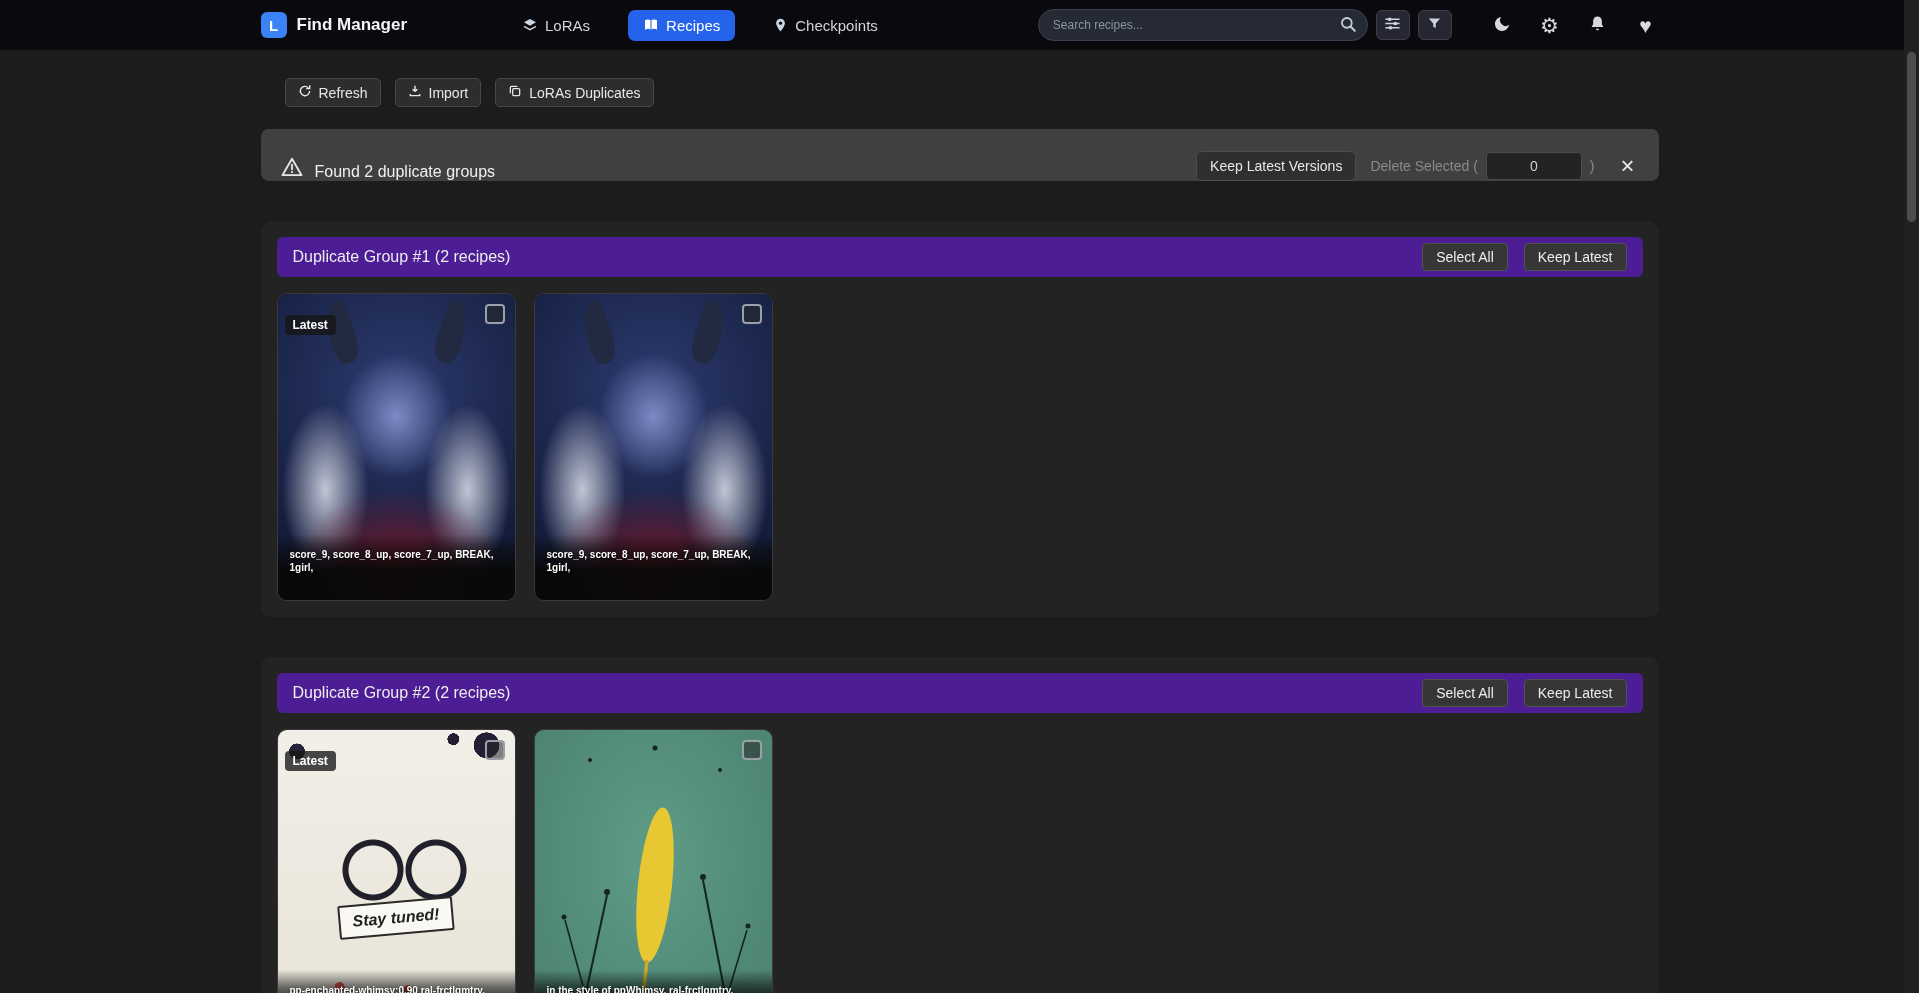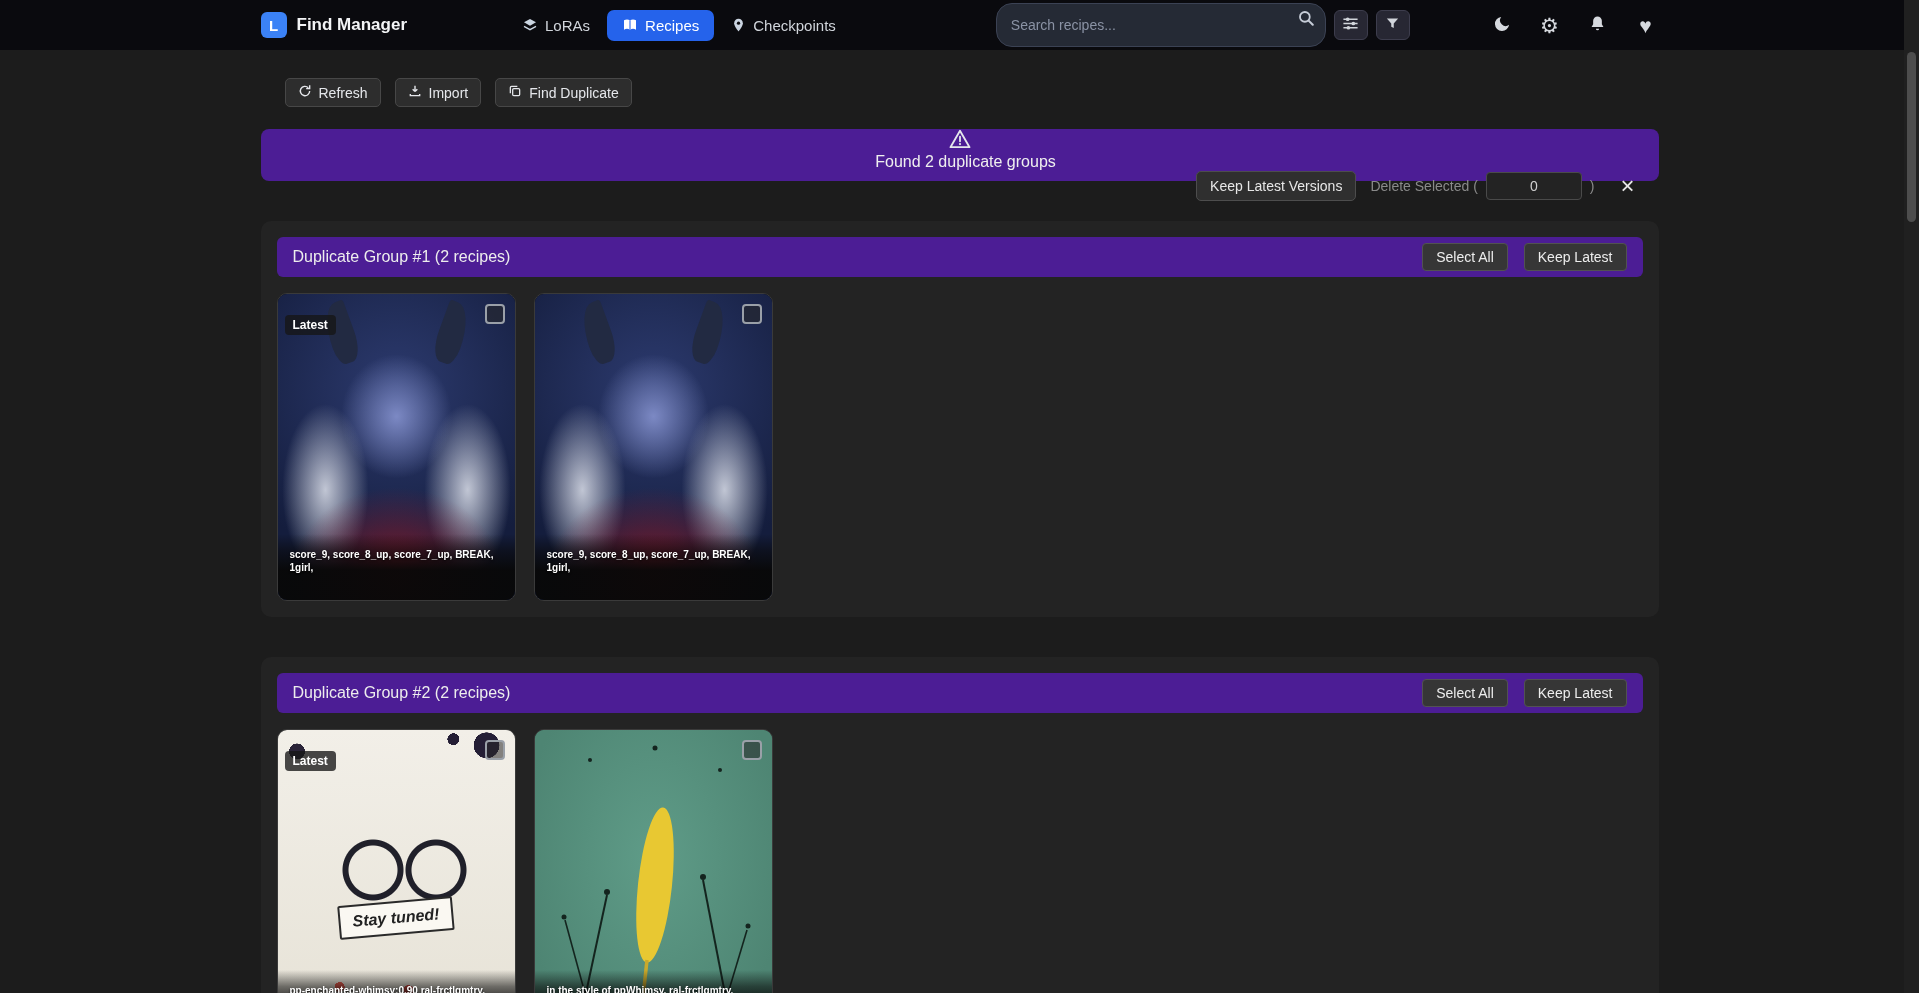--- a/index.html
+++ b/index.html
@@ -10,46 +10,46 @@
     font-family:"Liberation Sans", sans-serif;
   }
 
   
   .navbar { height:50px; background:#0a0a0e; display:flex; align-items:center; }
   .nav-inner { width:1398px; margin:0 auto; display:flex; align-items:center; height:100%; }
   .logo { display:flex; align-items:center; gap:10px; }
   .logo-badge { width:26px; height:26px; background:#3b82f6; border-radius:6px; color:#fff;
     font-weight:bold; display:flex; align-items:center; justify-content:center; font-size:15px; }
   .app-title { font-size:17px; font-weight:bold; color:#f3f4f6; }
-  .nav-tabs { display:flex; align-items:flex-start; gap:2px; margin-left:100px; }
+  .nav-tabs { display:flex; align-items:flex-start; gap:23px; margin-left:100px; }
   .nav-tab { display:flex; align-items:center; gap:7px; padding:7px 15px; border-radius:7px;
     font-size:15px; color:#d1d5db; cursor:pointer; }
   .nav-tab.active { background:#2563eb; color:#fff; }
   .nav-tab svg { display:block; }
   .search-wrap { margin-left:145px; position:relative; }
-  .search-input { width:330px; height:44px; background:#252a35; border:1px solid #3b4254;
-    border-radius:16px; color:#e5e7eb; padding:0 36px 0 14px; font-size:14px; outline:none; }
+  .search-input { width:330px; height:32px; background:#252a35; border:1px solid #3b4254;
+    border-radius:16px; color:#e5e7eb; padding:0 36px 0 14px; font-size:12px; outline:none; }
   .search-input::placeholder { color:#8b93a5; }
   .search-btn { position:absolute; right:8px; top:5px; width:24px; height:22px; background:transparent;
     border:none; padding:0; cursor:pointer; }
   .icon-sq { width:34px; height:30px; background:#272733; border:1px solid #3d3d4d; border-radius:6px;
     display:flex; align-items:center; justify-content:center; margin-left:8px; cursor:pointer; }
   .nav-right { margin-left:auto; display:flex; align-items:center; gap:22px; }
   .nav-ic { display:flex; align-items:center; justify-content:center; width:26px; height:26px;
     cursor:pointer; color:#d6d9de; font-size:21px; line-height:1; }
 
   
   .toolbar { width:1398px; margin:28px auto 0; padding-left:24px; display:flex; gap:14px; }
   .tbtn { display:inline-flex; align-items:center; gap:7px; background:#2d2d2d; border:1px solid #474747;
     color:#e5e7eb; font-size:14px; padding:5px 12px; border-radius:5px; cursor:pointer;
     font-family:"Liberation Sans", sans-serif; }
 
   
-  .banner { width:1398px; margin:22px auto 0; background:#4c1d95; border-radius:8px; height:52px;
-    display:flex; align-items:center; padding:0 20px;flex-direction:column; }
+  .banner { width:1398px; margin:22px auto 0; background:#404040; border-radius:8px; height:52px;
+    display:flex; align-items:flex-end; padding:0 20px; }
   .banner-msg { font-size:16px; margin-left:12px; color:#efefef; }
   .banner-right { margin-left:auto; display:flex; align-items:center; gap:14px; }
   .kl-btn { background:#2f2f2f; border:1px solid #4d4d4d; border-radius:5px; color:#e7e7e7;
     font-size:14px; padding:6px 13px; cursor:pointer; font-family:"Liberation Sans", sans-serif; }
   .del-group { display:flex; align-items:center; gap:8px; color:#8a8a8a; font-size:14px; }
   .count-input { width:96px; height:28px; background:#232323; border:1px solid #4a4a4a; text-align:center;
     color:#cfcfcf; border-radius:4px; font-size:14px; outline:none; }
   .close-x { font-size:24px; color:#e8e8e8; margin-left:8px; cursor:pointer; background:none;
     border:none; line-height:1; padding:0 4px; }
 
@@ -233,21 +233,21 @@
     </span>
     <span>Import</span>
   </button>
   <button class="tbtn">
     <span>
       <svg width="14" height="14" viewBox="0 0 24 24">
           <rect x="8" y="8" width="12" height="12" rx="2" fill="none" stroke="#e5e7eb" stroke-width="2.2"></rect>
           <path d="M16 4H6a2 2 0 0 0-2 2v10" fill="none" stroke="#e5e7eb" stroke-width="2.2"></path>
         </svg>
     </span>
-    <span>Find Duplicate</span>
+    <span>LoRAs Duplicates</span>
   </button>
 </div>
 
 <div class="banner">
   <span>
     <svg width="22" height="20" viewBox="0 0 24 22">
         <path d="M12 2L22.5 20h-21L12 2z" fill="none" stroke="#e5e7eb" stroke-width="2" stroke-linejoin="round"></path>
         <path d="M12 8.5v5" stroke="#e5e7eb" stroke-width="2" stroke-linecap="round"></path>
         <circle cx="12" cy="16.6" r="1.2" fill="#e5e7eb"></circle>
       </svg>

